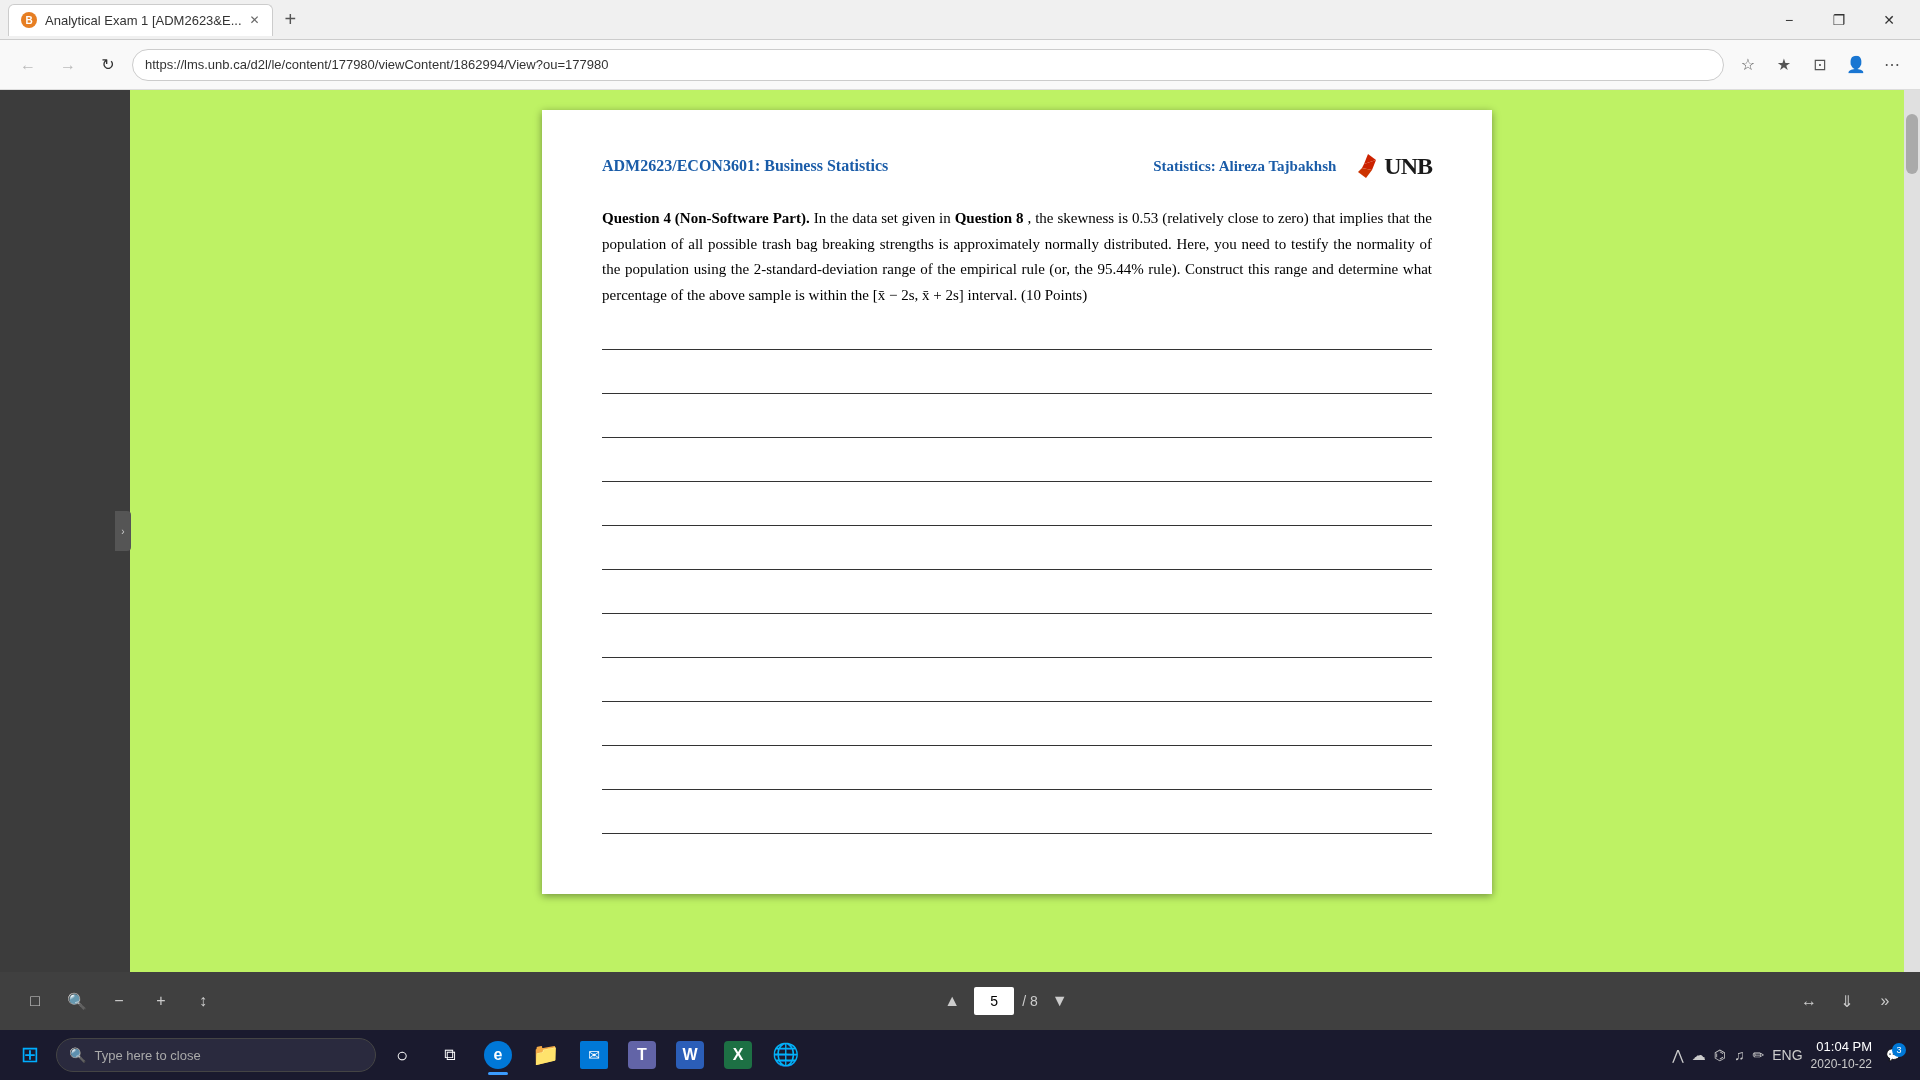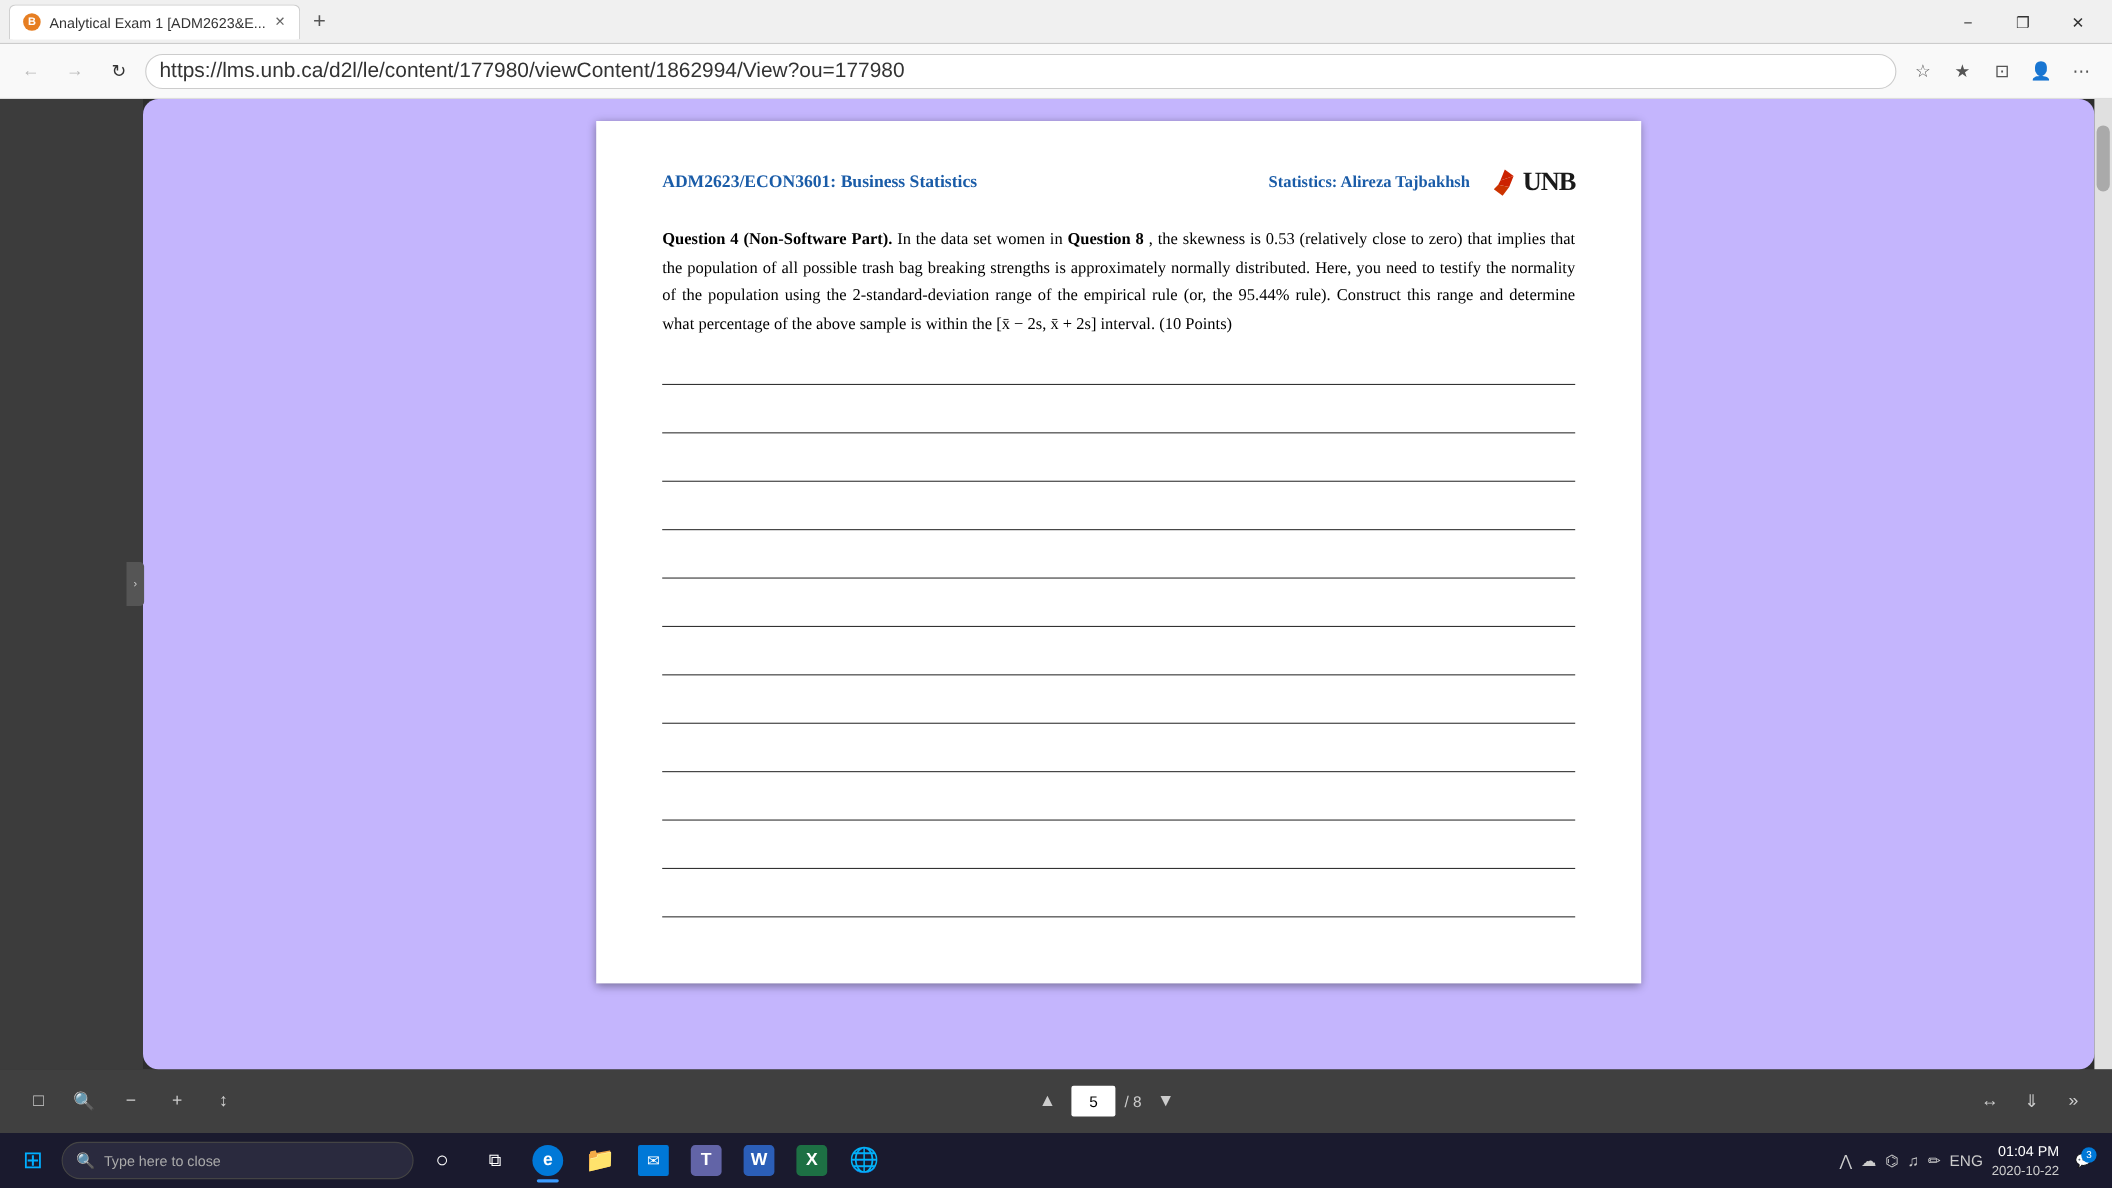--- a/index.html
+++ b/index.html
@@ -52,21 +52,21 @@
       border-bottom: 1px solid #ddd;
     }
     .nav-btn { width: 32px; height: 32px; display: flex; align-items: center; justify-content: center; border-radius: 50%; cursor: pointer; font-size: 16px; color: #333; }
     .nav-btn.disabled { color: #bbb; cursor: default; }
     .address-input {
       flex: 1;
       height: 32px;
       border: 1px solid #ccc;
       border-radius: 16px;
       padding: 0 12px;
-      font-size: 19px;
+      font-size: 13px;
       color: #333;
       background: #fff;
       outline: none;
     }
     .toolbar-icons { display: flex; gap: 4px; align-items: center; }
     .toolbar-icon { width: 32px; height: 32px; display: flex; align-items: center; justify-content: center; border-radius: 50%; cursor: pointer; font-size: 16px; color: #555; }
 
     
     .main-area {
       display: flex;
@@ -92,27 +92,26 @@
       align-items: center;
       justify-content: center;
       cursor: pointer;
       color: #ccc;
       font-size: 10px;
     }
 
     
     .pdf-area {
       flex: 1;
-      background: #c4b5fd;
+      background: #bef264;
       display: flex;
       align-items: flex-start;
       justify-content: center;
       padding: 20px;
       overflow: hidden;
-      border-radius: 14px;
     }
     .pdf-page {
       background: #fff;
       width: 950px;
       min-height: 720px;
       padding: 40px 60px;
       box-shadow: 0 2px 8px rgba(0,0,0,0.4);
       position: relative;
     }
 
@@ -421,21 +420,21 @@
               <polygon points="16,14 28,10 24,20 14,18" fill="#cc2200"></polygon>
               <polygon points="14,18 24,20 18,28 10,22" fill="#cc3300"></polygon>
             </svg>
             <span class="unb-logo-text">UNB</span>
           </div>
         </div>
       </div>
 
       <p class="question-text">
         <span class="bold">Question 4 (Non-Software Part).</span>
-        <span> In the data set women in </span>
+        <span> In the data set given in </span>
         <span class="bold">Question 8</span>
         <span>, the skewness is 0.53 (relatively
 close to zero) that implies that the population of all possible trash bag breaking strengths is
 approximately normally distributed. Here, you need to testify the normality of the population using the
 2-standard-deviation range of the empirical rule (or, the 95.44% rule). Construct this range and
 determine what percentage of the above sample is within the [x̄ − 2s, x̄ + 2s] interval. (10 Points)</span>
       </p>
 
       <div class="answer-lines">
         <div class="answer-line"></div>

